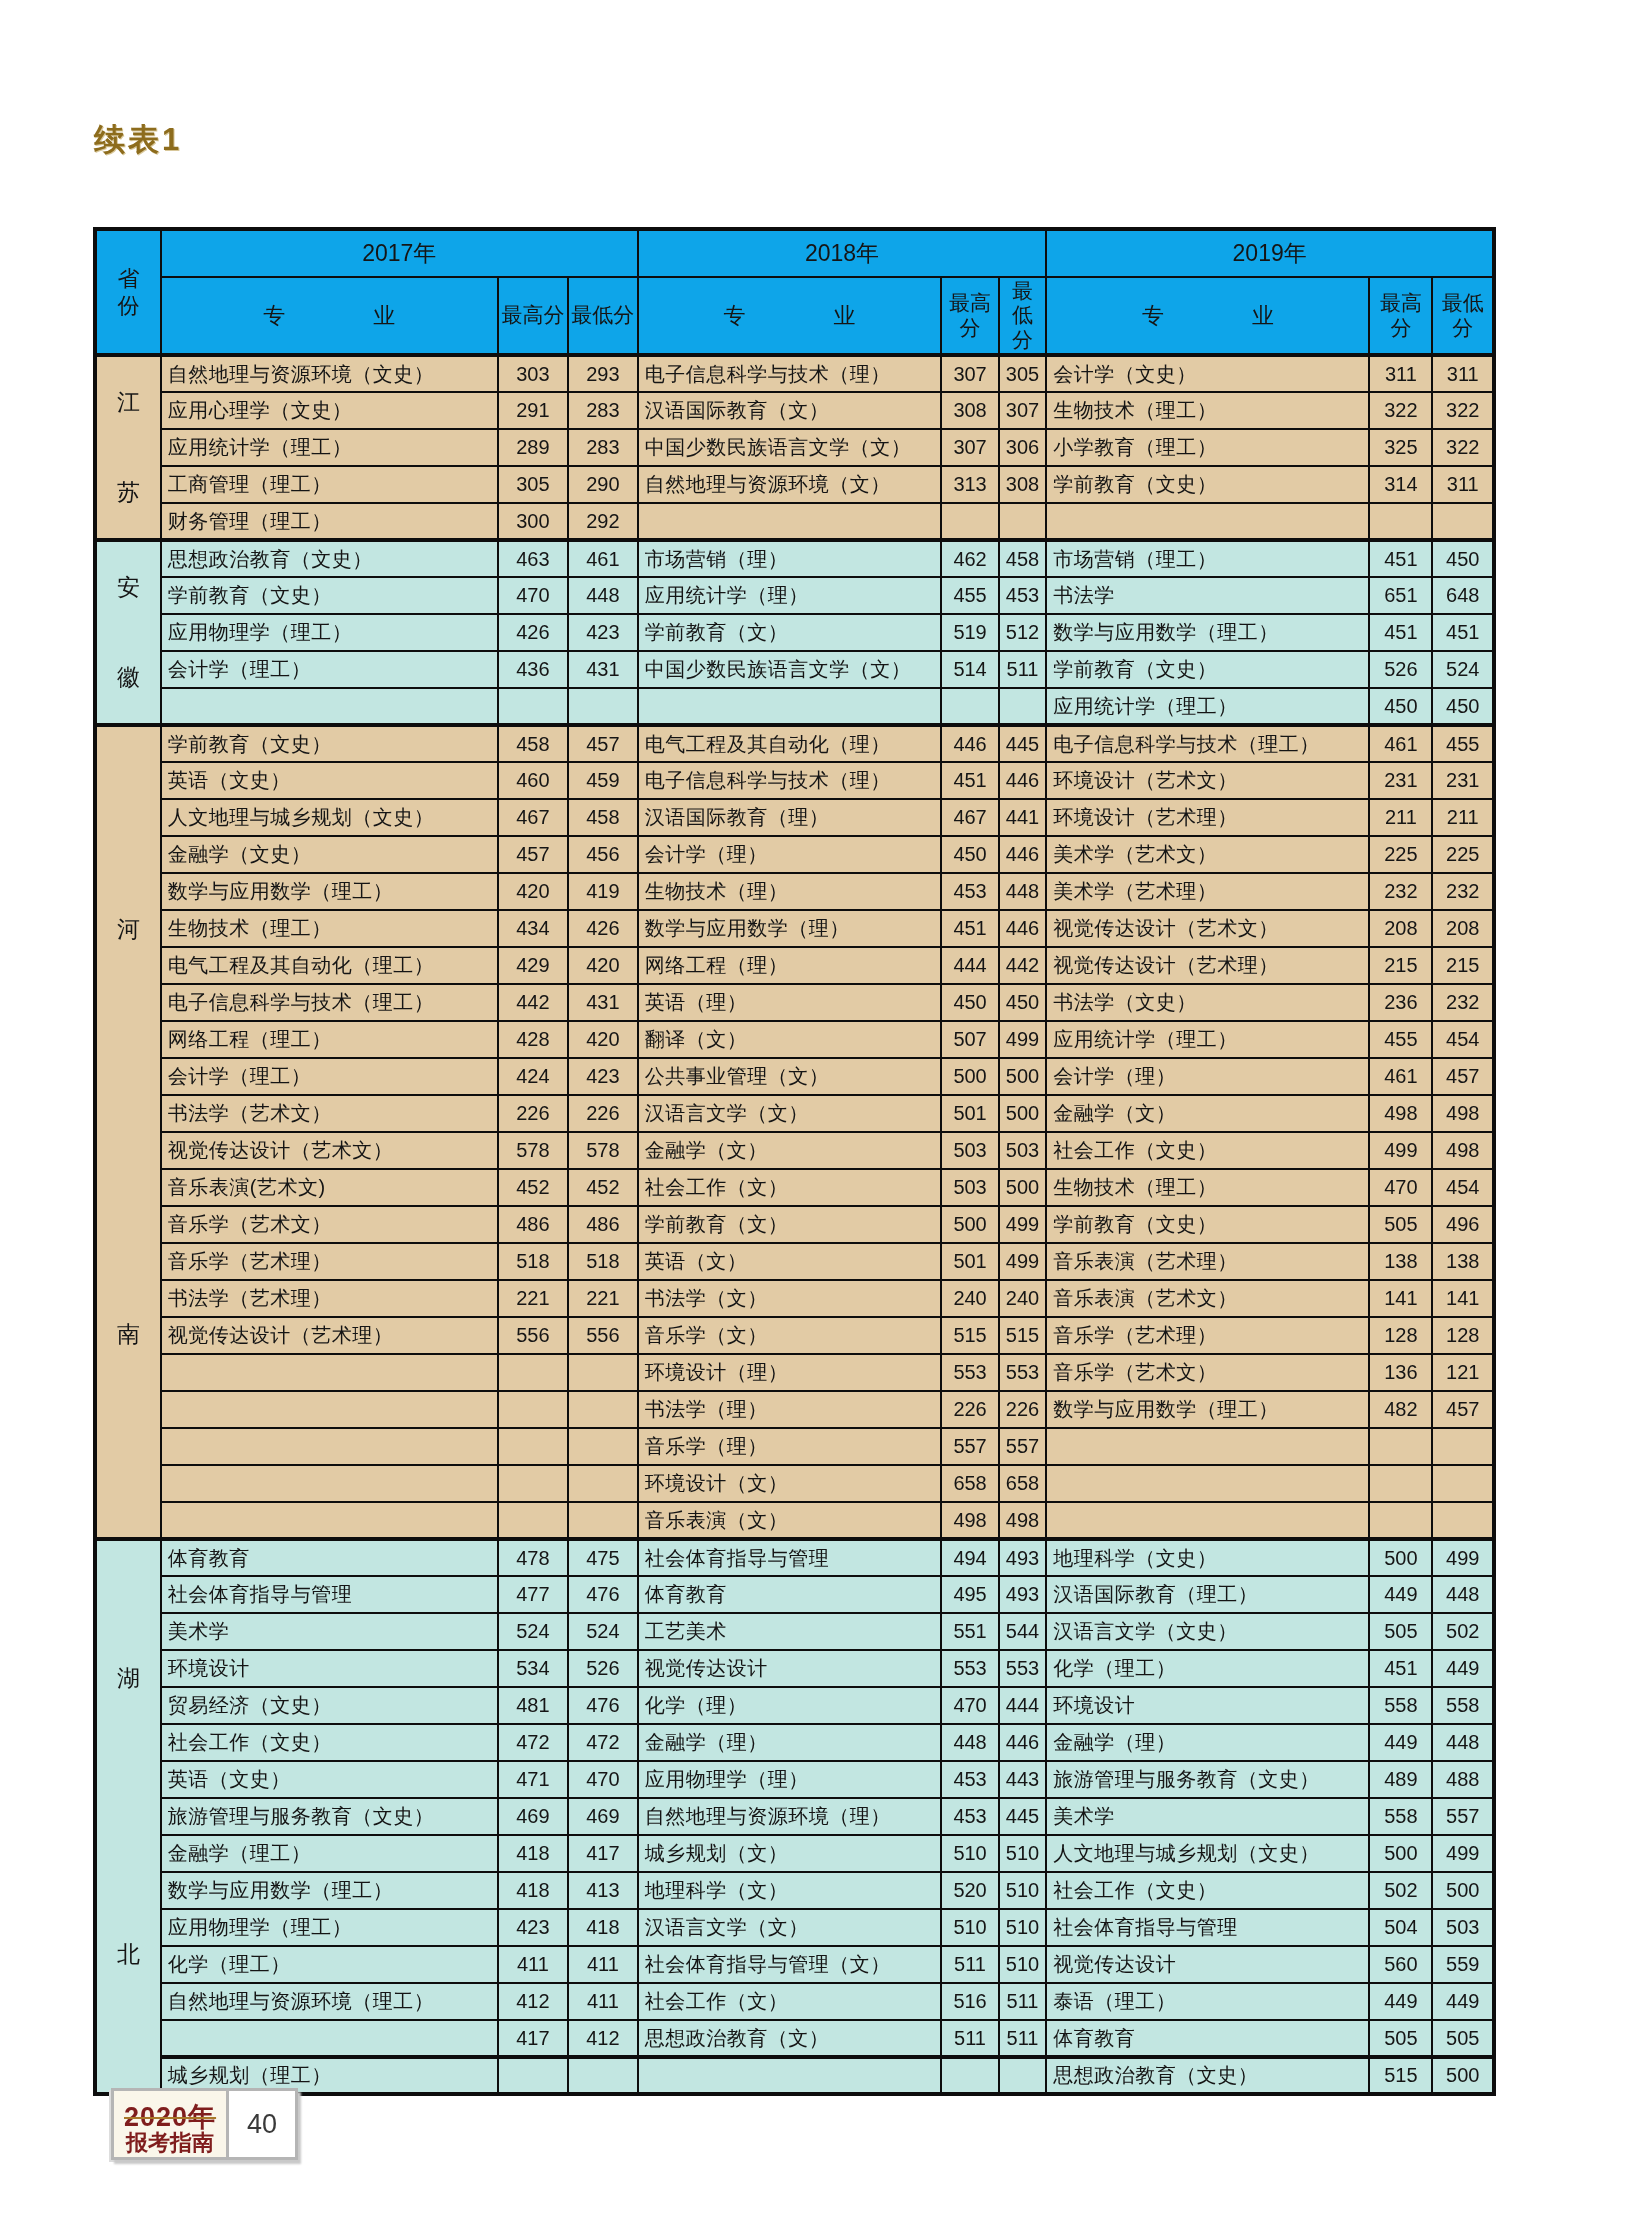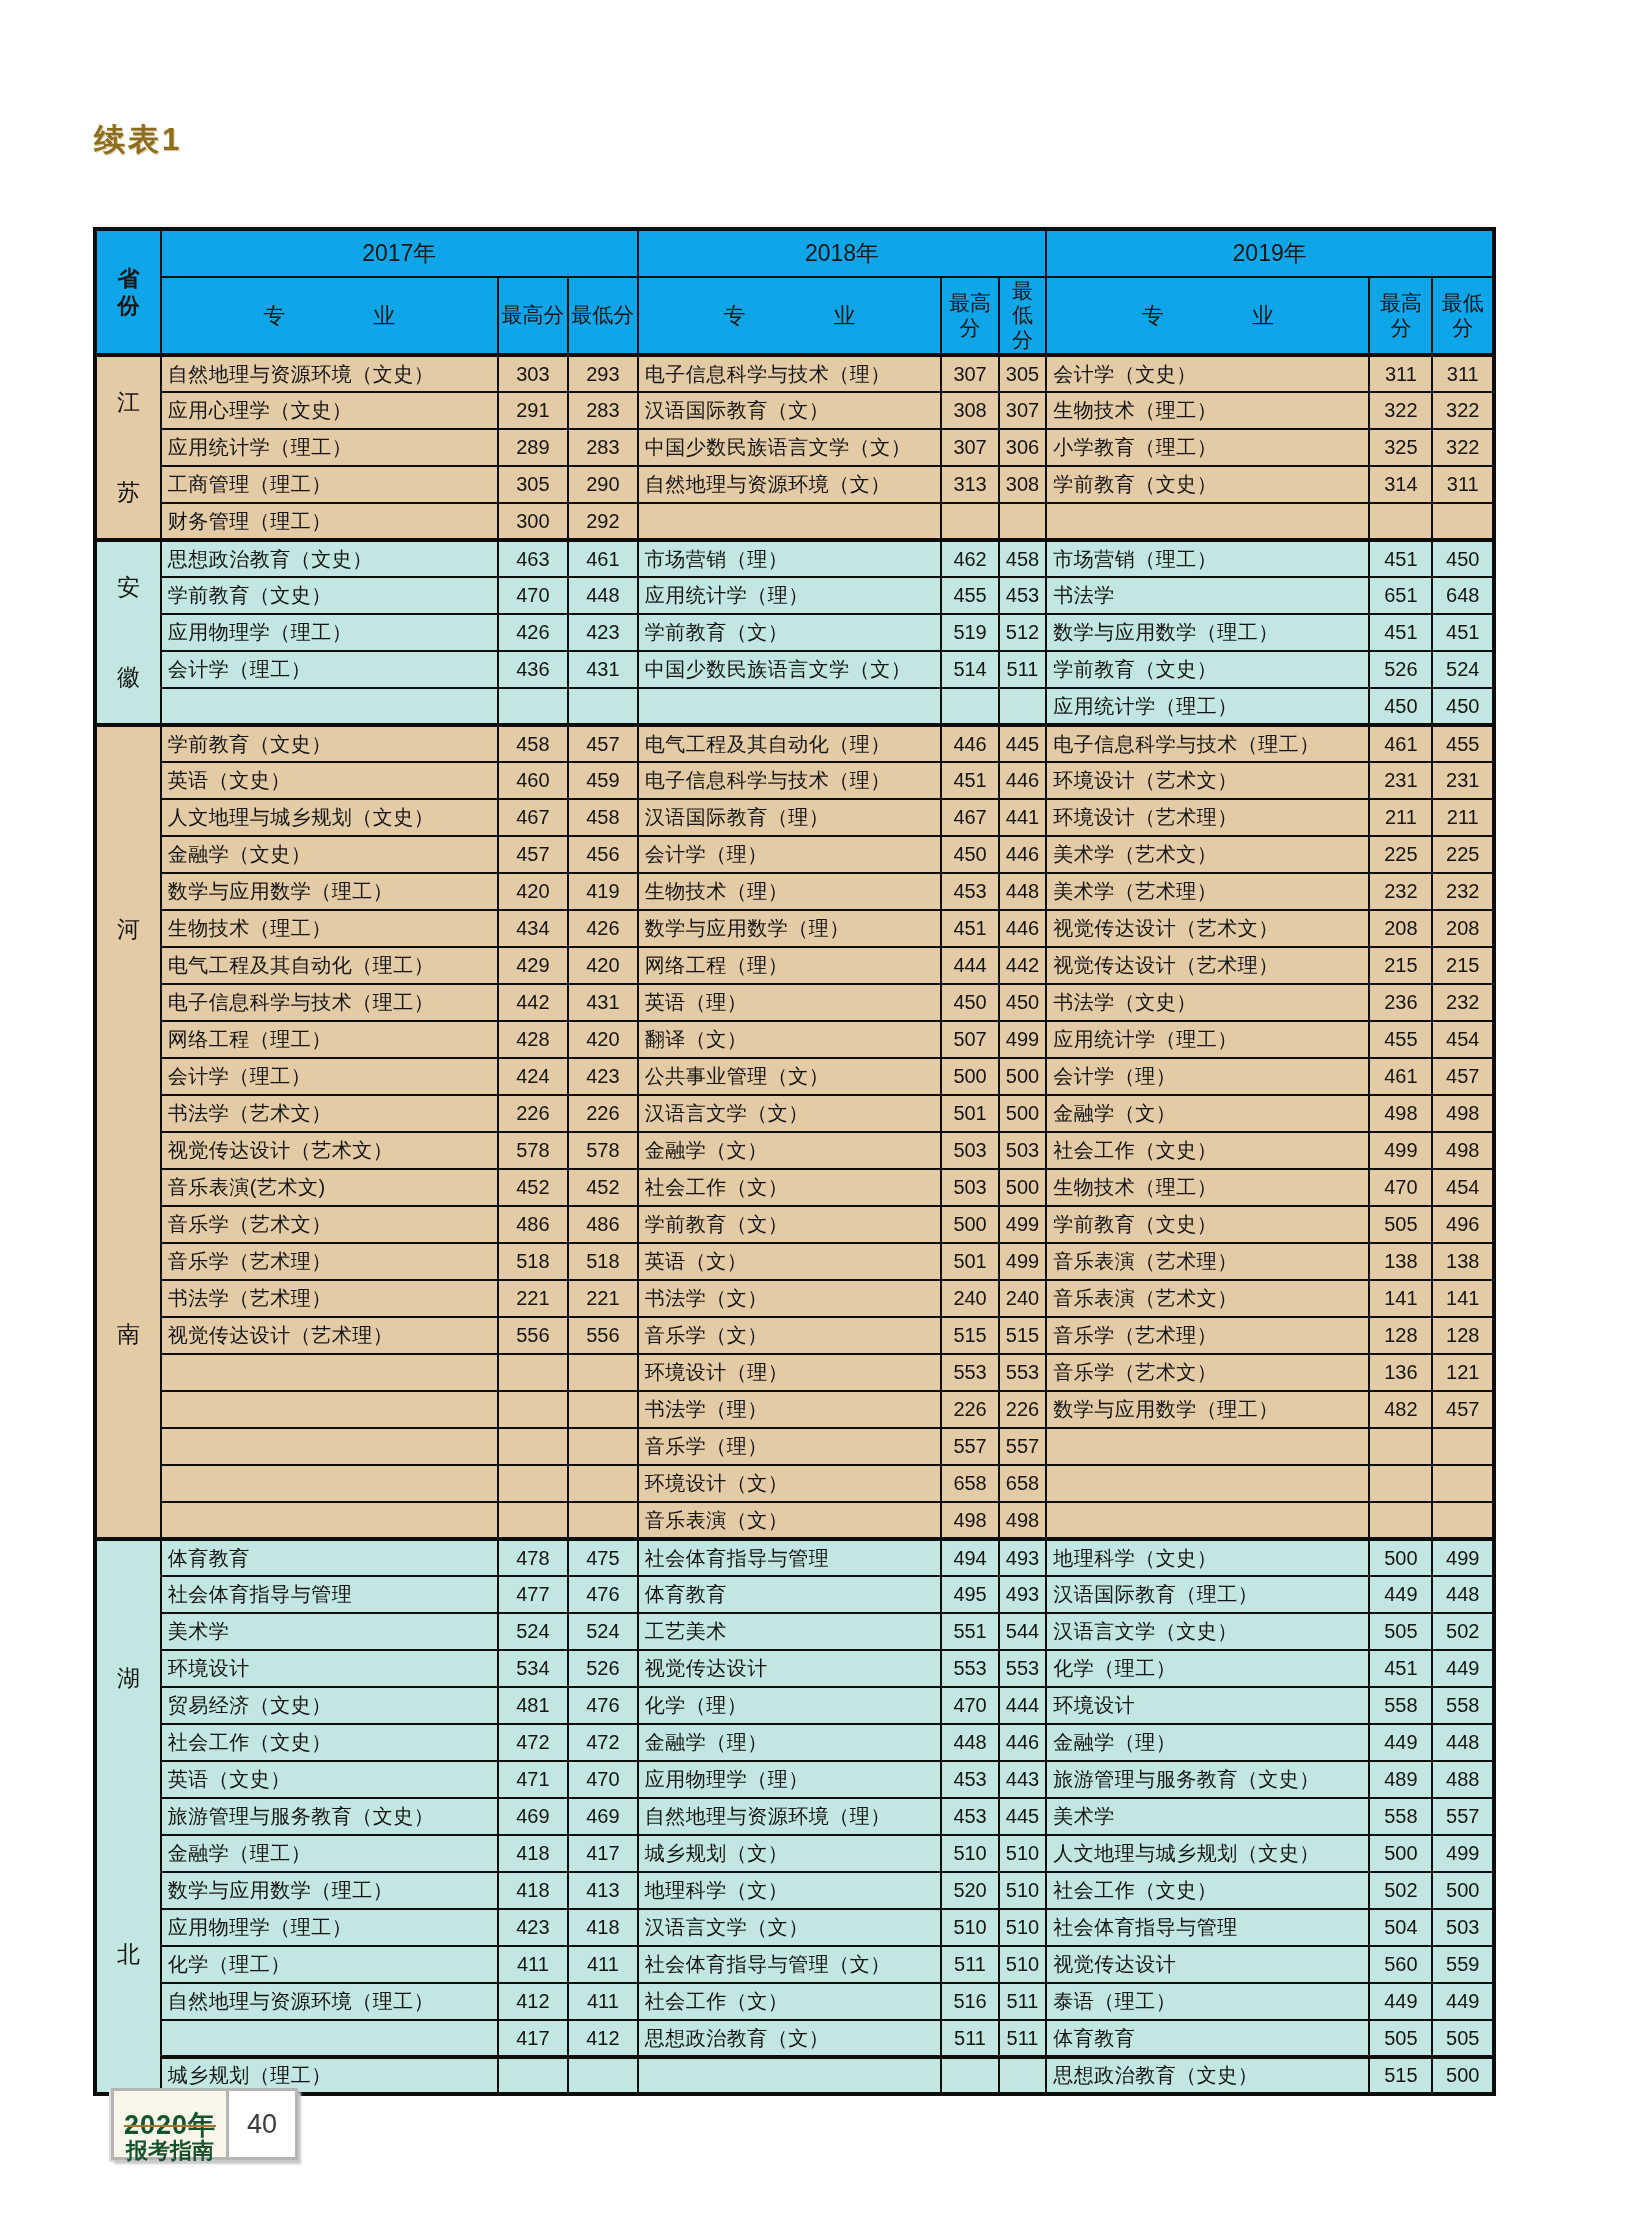--- a/index.html
+++ b/index.html
@@ -19,41 +19,41 @@
   }
   .scores th,.scores td{
     border:2px solid #0d0d0d;padding:0 6px;overflow:hidden;white-space:nowrap;
     box-sizing:border-box;
   }
   .scores thead th{background:#0ea5e9;font-weight:normal;text-align:center;}
   .scores .year-row th{height:48px;font-size:23px;}
   .scores .sub-row th{height:78px;font-size:22px;}
   .scores .sub-row th.score-h{white-space:normal;line-height:1.15;padding:0 2px;font-size:21px;}
   th.corner{white-space:normal;padding:0;}
-  .corner-inner{width:1.1em;margin:0 auto;line-height:1.25;font-size:22px;word-break:break-all;font-weight:bold;}
+  .corner-inner{width:1.1em;margin:0 auto;line-height:1.25;font-size:22px;word-break:break-all;}
   .scores tbody td{height:37px;font-size:20px;}
   td.major{text-align:left;letter-spacing:0.5px;}
   td.score{text-align:center;padding:0 2px;}
   td.prov{text-align:center;padding:0;}
   .prov-inner{
     display:flex;flex-direction:column;justify-content:space-around;align-items:center;
     height:100%;font-size:23px;
   }
   tbody.sec-tan td{background:#e2cba5;}
   tbody.sec-cyan td{background:#c2e6e1;}
   .scores tbody tr:first-child td{border-top:4px solid #0d0d0d;}
   .scores tbody:last-of-type tr:last-child td{border-top:4px solid #0d0d0d;}
   .footer-book{
     position:absolute;left:111px;top:2088px;height:66px;
     display:flex;background:#ffffff;
     border:3px solid #b5b5b5;box-shadow:3px 4px 2px #c9c9c9, -2px 2px 0 #dddddd;
   }
   .book-left{
-    padding:20px 10px 2px 10px;border-right:3px solid #b5b5b5;
-    text-align:center;color:#14532d;font-weight:bold;background:#faf6ea;
+    padding:12px 10px 2px 10px;border-right:3px solid #b5b5b5;
+    text-align:center;color:#7f1d1d;font-weight:bold;background:#faf6ea;
   }
   .logo-line1{font-size:27px;line-height:1.05;letter-spacing:1px;text-decoration:line-through;text-decoration-color:#a8792a;}
   .logo-line2{font-size:22px;line-height:1.1;}
   .book-right{
     width:66px;display:flex;align-items:center;justify-content:center;
     font-size:27px;color:#3a3a3a;background:#ffffff;
   }
 </style>
 </head>
 <body>

